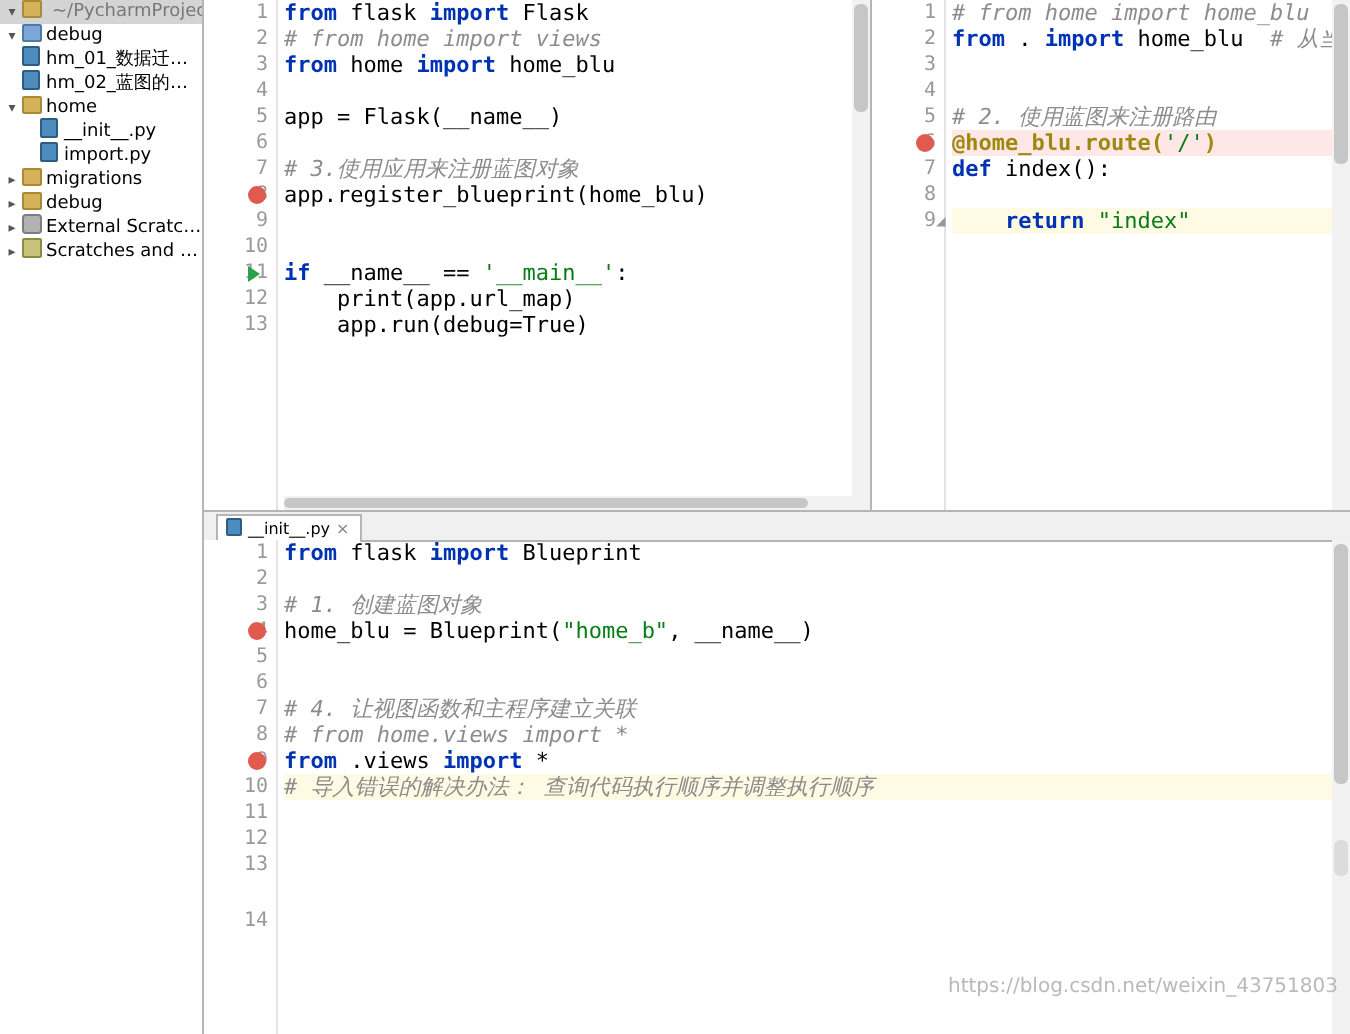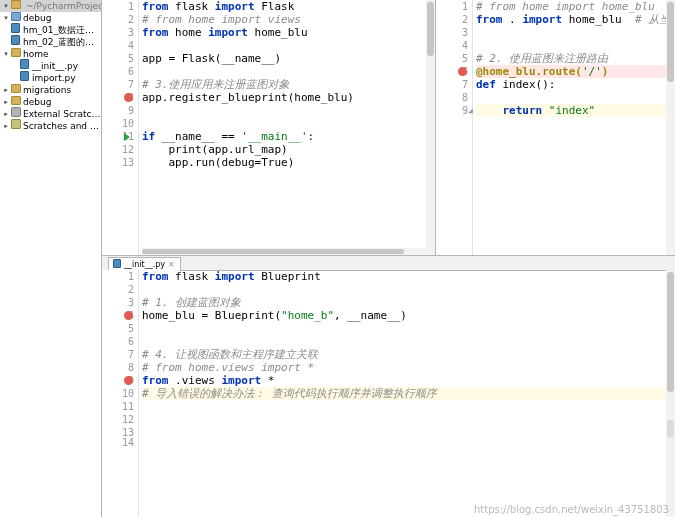--- a/index.html
+++ b/index.html
@@ -120,21 +120,21 @@
     font-family:"DejaVu Sans", sans-serif;font-size:8px;
     margin-left:6px;margin-top:1px;
   }
   .tab .tab-icon:before{
     content:"";display:inline-block;width:6px;height:7px;
     background:#4b8bbe;border:1px solid #2f5d82;border-radius:1px;
   }
   .tab .tab-close{color:#888;font-size:8px;}
 
   .watermark{
-    position:absolute;right:6px;bottom:2px;
+    position:absolute;right:6px;bottom:18px;
     font-family:"DejaVu Sans", sans-serif;
     font-size:10px;color:#b9b9b9;
     z-index:60;
   }
   .sb-bottom{
     position:absolute;left:0;bottom:0;width:101px;height:12px;background:#ffffff;
   }
 </style>
 </head>
 <body>
@@ -274,21 +274,21 @@
             <div class="gnum" style="top: 52px;">5</div>
             <div class="gnum" style="top: 65px;">6</div>
             <div class="gnum" style="top: 78px;">7</div>
             <div class="gnum" style="top: 91px;">8</div>
             <div class="gnum" style="top: 104px;">9</div>
             <div class="bp" style="top: 106px;"></div>
             <div class="gnum" style="top: 117px;">10</div>
             <div class="gnum" style="top: 130px;">11</div>
             <div class="gnum" style="top: 143px;">12</div>
             <div class="gnum" style="top: 156px;">13</div>
-            <div class="gnum" style="top: 166px;">14</div>
+            <div class="gnum" style="top: 184px;">14</div>
           </div>
         <div class="code" id="bottom-code"><div class="line"><span class="kw">from</span><span> flask </span><span class="kw">import</span><span> Blueprint</span></div><div class="line">&nbsp;</div><div class="line"><span class="cm"># 1. 创建蓝图对象</span></div><div class="line"><span>home_blu = Blueprint(</span><span class="st">"home_b"</span><span>, __name__)</span></div><div class="line">&nbsp;</div><div class="line">&nbsp;</div><div class="line"><span class="cm"># 4. 让视图函数和主程序建立关联</span></div><div class="line"><span class="cm"># from home.views import *</span></div><div class="line"><span class="kw">from</span><span> .views </span><span class="kw">import</span><span> *</span></div><div class="line hl-yellow"><span class="cm"># 导入错误的解决办法： 查询代码执行顺序并调整执行顺序</span></div><div class="line">&nbsp;</div><div class="line">&nbsp;</div><div class="line">&nbsp;</div><div class="line">&nbsp;</div></div>
         <div class="vscroll">
           <div class="vthumb" style="top:2px;height:120px;"></div>
           <div class="vthumb" style="top:150px;height:18px;background:#dcdcdc;"></div>
         </div>
       </div>
     </div>
   </div>
 </div>

